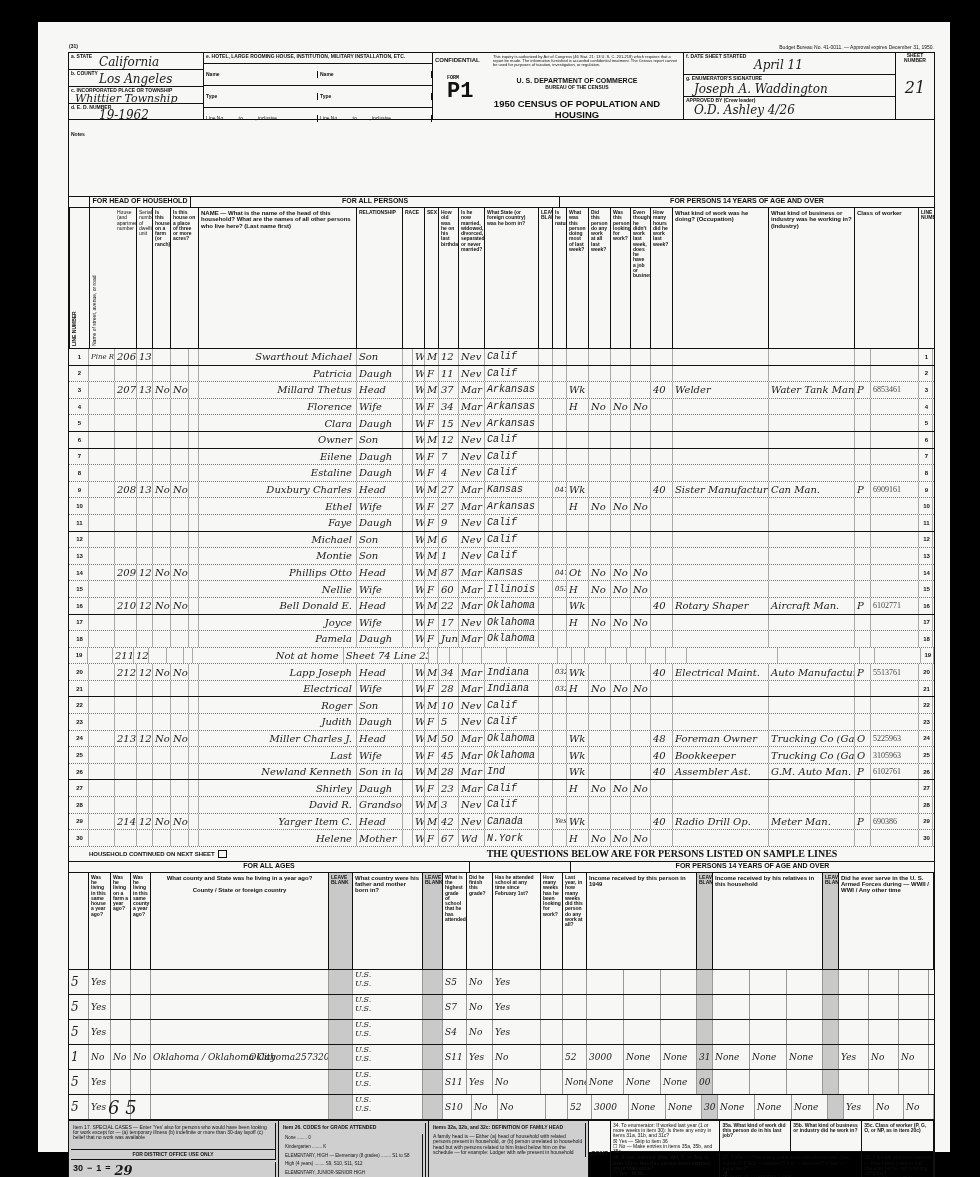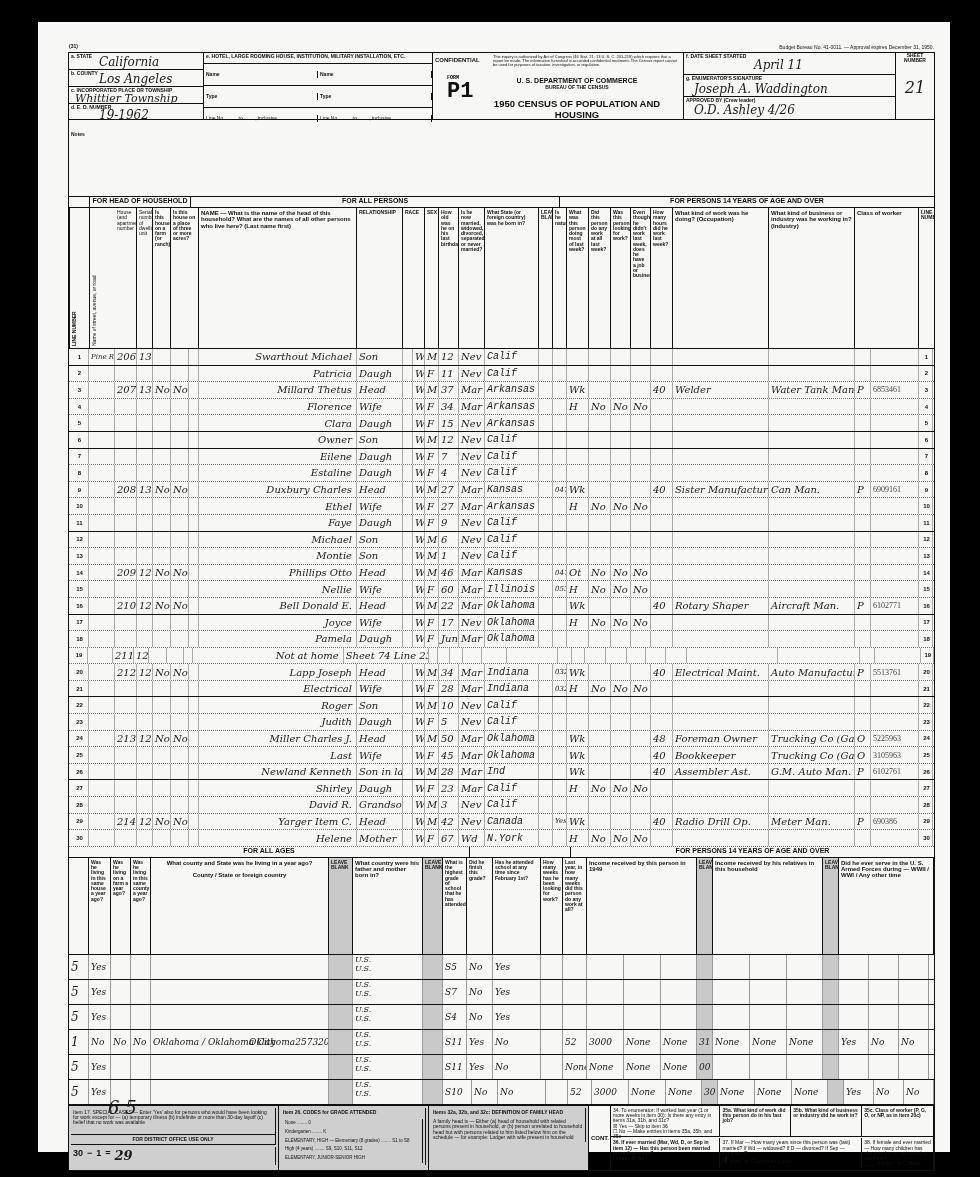--- a/index.html
+++ b/index.html
@@ -552,21 +552,21 @@
           <span class="c-hn hand">209</span>
           <span class="c-sn hand">12127</span>
           <span class="c-fm hand">No</span>
           <span class="c-ac hand">No</span>
           <span class="c-aq hand"></span>
           <span class="c-name hand">Phillips Otto</span>
           <span class="c-rel hand">Head</span>
           <span class="c-a hand"></span>
           <span class="c-race hand">W</span>
           <span class="c-sex hand">M</span>
-          <span class="c-age hand">46</span>
+          <span class="c-age hand">87</span>
           <span class="c-mar hand">Mar</span>
           <span class="c-bp hand">Kansas</span>
           <span class="c-b hand"></span>
           <span class="c-nat hand">047</span>
           <span class="c-15 hand">Ot</span>
           <span class="c-16 hand">No</span>
           <span class="c-17 hand">No</span>
           <span class="c-18 hand">No</span>
           <span class="c-19 hand"></span>
           <span class="c-occ hand"></span>
@@ -1034,20 +1034,25 @@
           <span class="c-18 hand">No</span>
           <span class="c-19 hand"></span>
           <span class="c-occ hand"></span>
           <span class="c-ind hand"></span>
           <span class="c-cls hand"></span>
           <span class="c-lb"></span>
           <span class="c-rn">30</span>
         </div>
       </div>
 
+  <div class="cont">
+   <span>HOUSEHOLD CONTINUED ON NEXT SHEET</span>
+   <span style="display:inline-block;width:7px;height:6px;border:1px solid #111;margin-left:3px"></span>
+   <span class="q">THE QUESTIONS BELOW ARE FOR PERSONS LISTED ON SAMPLE LINES</span>
+  </div>
 
   <div style="display:flex;height:10px;border-bottom:1px solid #111">
    <div class="sect" style="width:400px;border-right:1px solid #111">FOR ALL AGES</div>
    <div style="width:100px;border-right:1px solid #111"></div>
    <div class="sect" style="flex:1">FOR PERSONS 14 YEARS OF AGE AND OVER</div>
   </div>
   <div class="s-hdr tiny">
    <div style="width:20px"></div>
    <div style="width:22px">Was he living in this same house a year ago?</div>
    <div style="width:20px">Was he living on a farm a year ago?</div>

